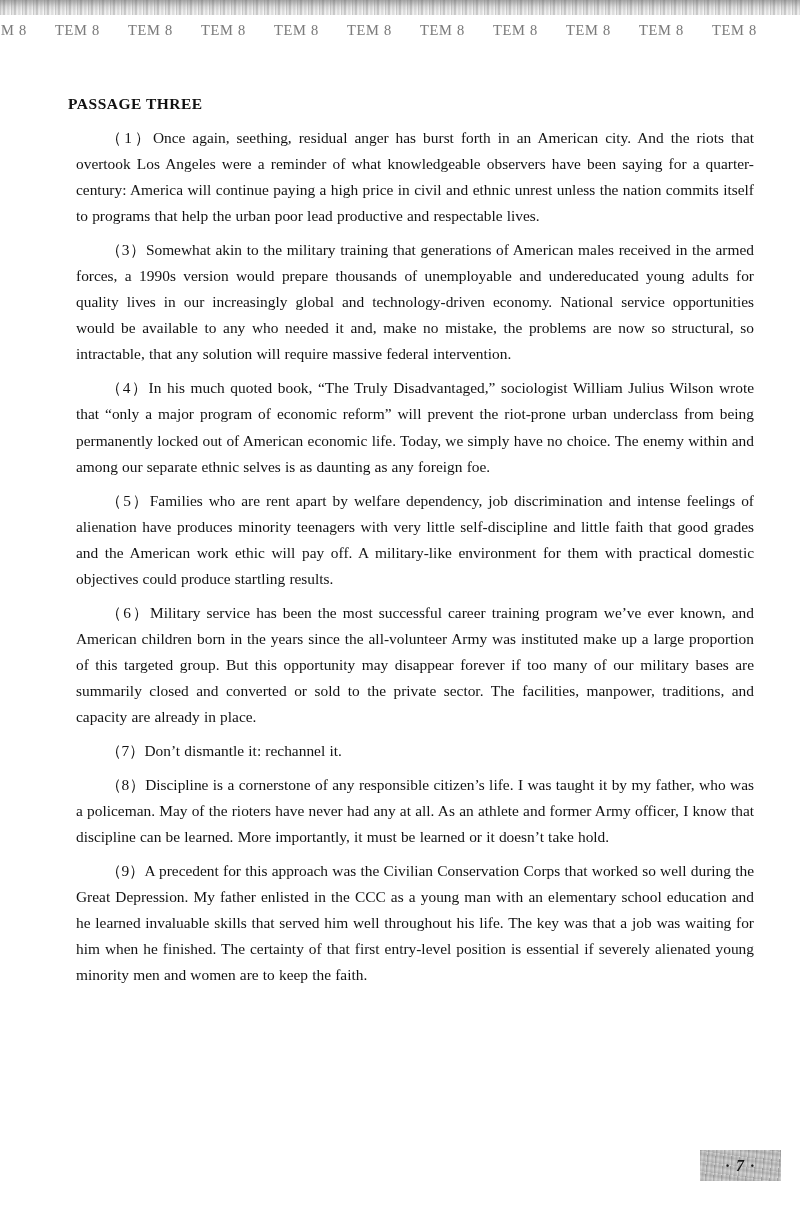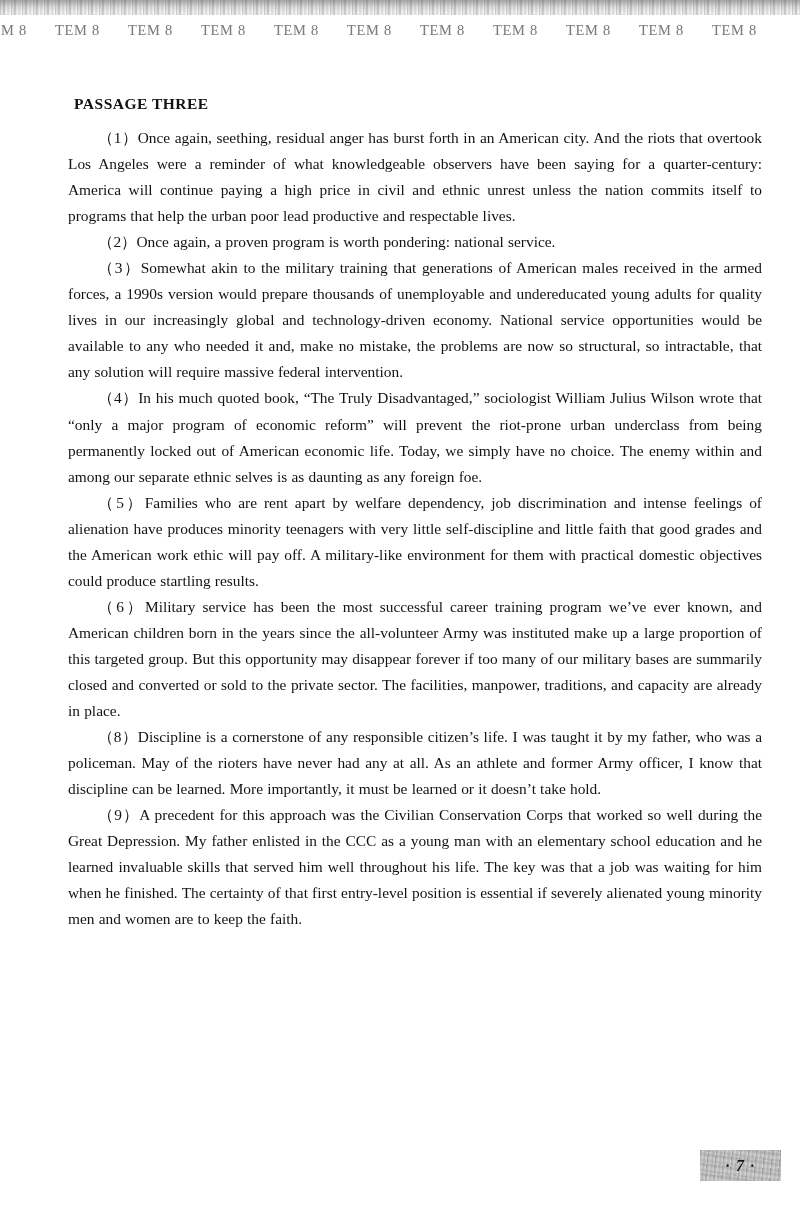--- a/index.html
+++ b/index.html
@@ -67,25 +67,25 @@
   .article {
     position: absolute;
     left: 68px;
     top: 94px;
     width: 694px;
   }
   .passage-title {
     font-size: 15.5px;
     font-weight: bold;
     letter-spacing: 0.5px;
-    margin: 0 0 11px 6px;
+    margin: 0 0 11px 0;
     line-height: 20px;
   }
   .para {
-    margin: 0;
+    margin: 8px;
     font-size: 15.4px;
     line-height: 26.05px;
     text-align: justify;
     text-justify: inter-word;
     text-indent: 30px;
     word-spacing: 0.35px;
   }
 
   
   .footer-smudge {
@@ -136,25 +136,25 @@
         <span class="wm-item" style="color: rgb(74, 74, 74);">TEM 8</span>
         <span class="wm-item" style="color: rgb(74, 74, 74);">TEM 8</span>
         <span class="wm-item" style="color: rgb(74, 74, 74);">TEM 8</span>
       </div>
   </div>
 
   <div class="article">
     <h1 class="passage-title">PASSAGE THREE</h1>
     <div>
         <p class="para">（1）Once again, seething, residual anger has burst forth in an American city. And the riots that overtook Los Angeles were a reminder of what knowledgeable observers have been saying for a quarter-century: America will continue paying a high price in civil and ethnic unrest unless the nation commits itself to programs that help the urban poor lead productive and respectable lives.</p>
-        <p class="para">（2）Once again, a proven program is worth pondering: national service.</p>
         <p class="para">（3）Somewhat akin to the military training that generations of American males received in the armed forces, a 1990s version would prepare thousands of unemployable and undereducated young adults for quality lives in our increasingly global and technology-driven economy. National service opportunities would be available to any who needed it and, make no mistake, the problems are now so structural, so intractable, that any solution will require massive federal intervention.</p>
         <p class="para">（4）In his much quoted book, “The Truly Disadvantaged,” sociologist William Julius Wilson wrote that “only a major program of economic reform” will prevent the riot-prone urban underclass from being permanently locked out of American economic life. Today, we simply have no choice. The enemy within and among our separate ethnic selves is as daunting as any foreign foe.</p>
         <p class="para">（5）Families who are rent apart by welfare dependency, job discrimination and intense feelings of alienation have produces minority teenagers with very little self-discipline and little faith that good grades and the American work ethic will pay off. A military-like environment for them with practical domestic objectives could produce startling results.</p>
         <p class="para">（6）Military service has been the most successful career training program we’ve ever known, and American children born in the years since the all-volunteer Army was instituted make up a large proportion of this targeted group. But this opportunity may disappear forever if too many of our military bases are summarily closed and converted or sold to the private sector. The facilities, manpower, traditions, and capacity are already in place.</p>
+        <p class="para">（7）Don’t dismantle it: rechannel it.</p>
         <p class="para">（8）Discipline is a cornerstone of any responsible citizen’s life. I was taught it by my father, who was a policeman. May of the rioters have never had any at all. As an athlete and former Army officer, I know that discipline can be learned. More importantly, it must be learned or it doesn’t take hold.</p>
         <p class="para">（9）A precedent for this approach was the Civilian Conservation Corps that worked so well during the Great Depression. My father enlisted in the CCC as a young man with an elementary school education and he learned invaluable skills that served him well throughout his life. The key was that a job was waiting for him when he finished. The certainty of that first entry-level position is essential if severely alienated young minority men and women are to keep the faith.</p>
       </div>
   </div>
 
   <div class="footer-smudge">
     <span class="page-number">· 7 ·</span>
   </div>
 
 </div>

